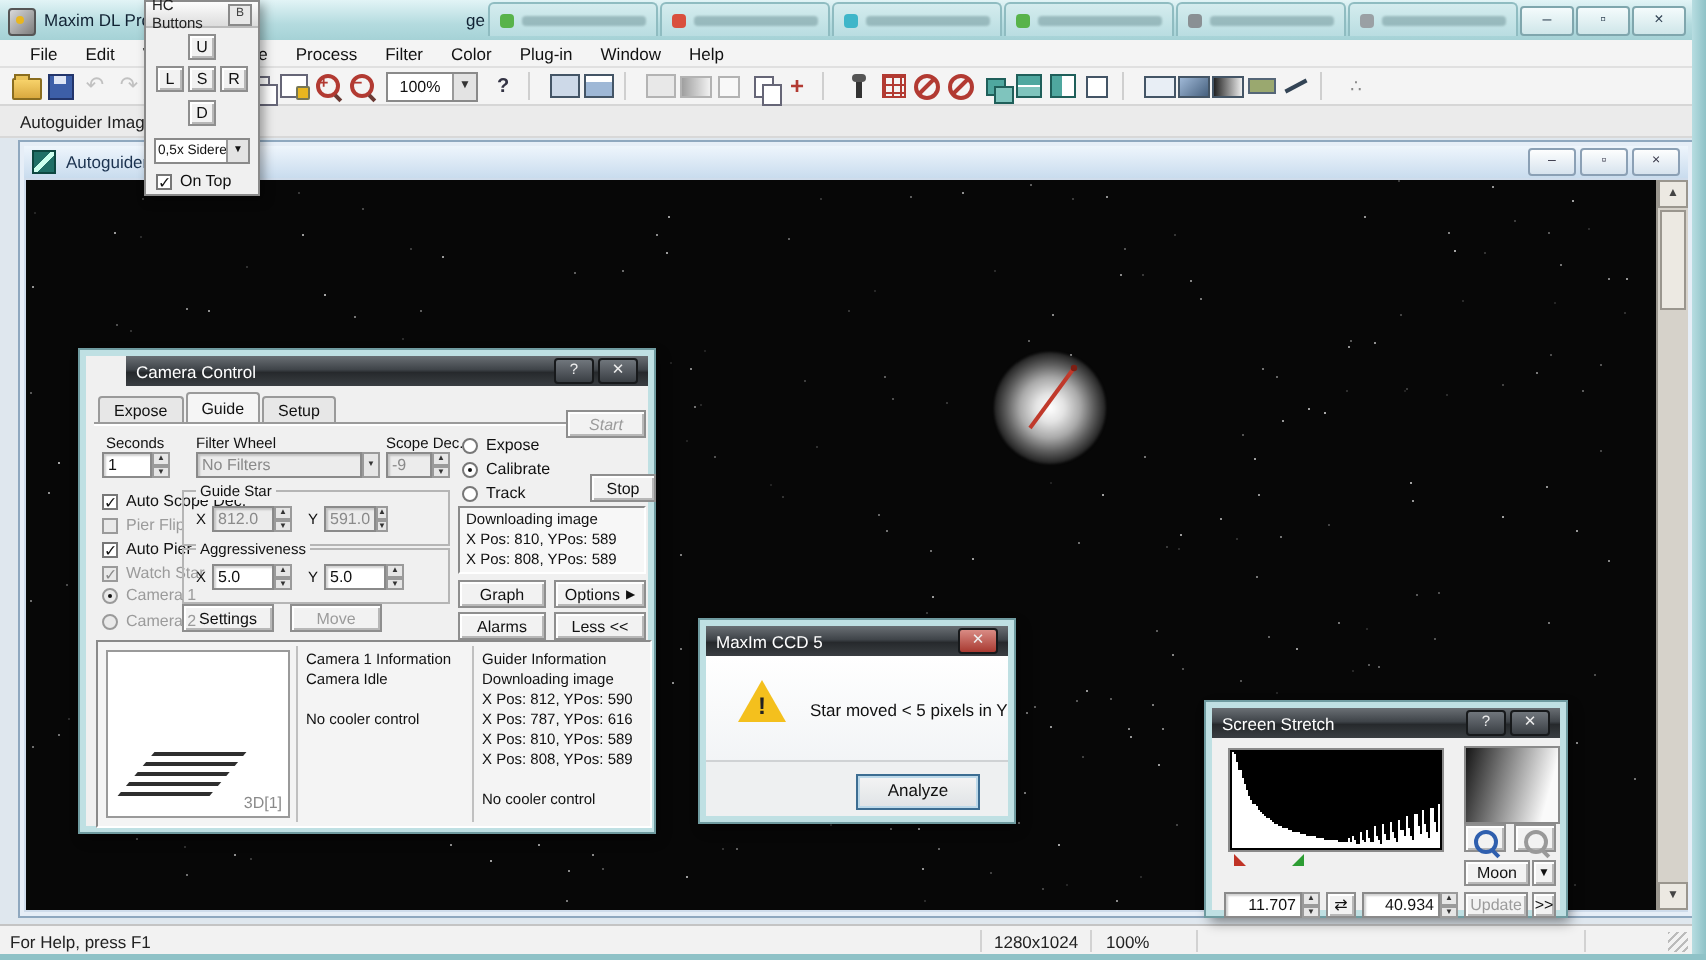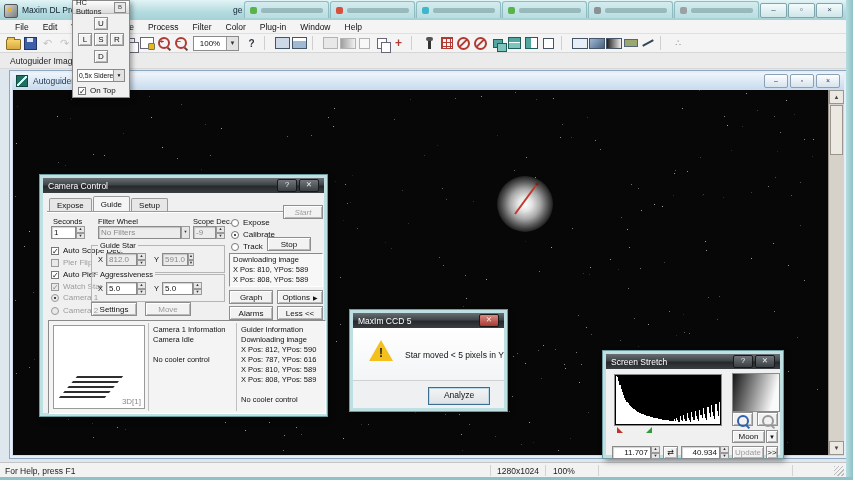--- a/index.html
+++ b/index.html
@@ -388,21 +388,21 @@
     <span class="st" style="left:553px;">100%</span>
     <span class="st-div" style="left:490px;"></span>
     <span class="st-div" style="left:545px;"></span>
     <span class="st-div" style="left:598px;"></span>
     <span class="st-div" style="left:792px;"></span>
     <span id="grip"></span>
   </div>
   <div class="abs" id="right-edge"></div>
   <div class="abs" id="bottom-edge"></div>
 
-  <div class="abs aero" id="cc" style="z-index:10;">
+  <div class="abs aero" id="cc" style="z-index:10;padding-left:20px;">
     <div class="dkt">
       <span class="t">Camera Control</span>
       <span class="db">?</span>
       <span class="db">✕</span>
     </div>
     <div class="tabrow" id="cc-tabs">
         <span class="tab">Expose</span>
         <span class="tab act">Guide</span>
         <span class="tab">Setup</span>
       </div>
@@ -440,21 +440,21 @@
         <div class="ctl-row">
           <span class="rad sel"></span>
           <span>Calibrate</span>
         </div>
         <div class="ctl-row">
           <span class="rad"></span>
           <span>Track</span>
         </div>
       </div>
     <div class="btn dis abs" style="left:240px;top:27px;width:40px;height:14px;font-style:italic;">Start</div>
-    <div class="btn abs" style="left:224px;top:59px;width:44px;height:14px;">Stop</div>
+    <div class="btn abs" style="left:252px;top:59px;width:33px;height:14px;">Stop</div>
 
     <div class="abs" id="cc-checks" style="left:8px;top:68px;display:flex;flex-direction:column;gap:3px;">
         <div class="ctl-row">
           <span class="chk">✓</span>
           <span>Auto Scope Dec.</span>
         </div>
         <div class="ctl-row dis">
           <span class="chk dis"></span>
           <span>Pier Flip</span>
         </div>

